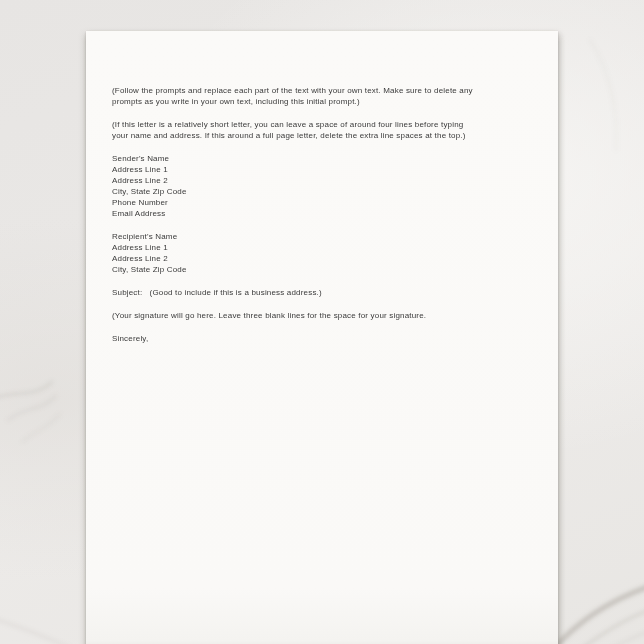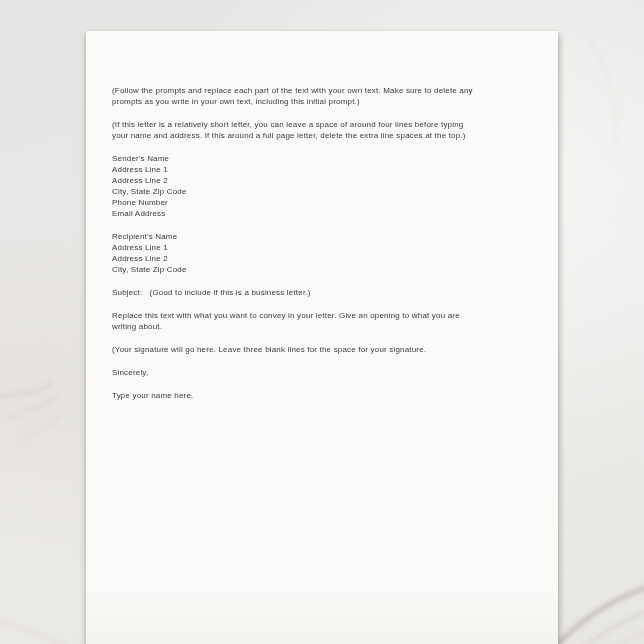--- a/index.html
+++ b/index.html
@@ -86,22 +86,19 @@
       <p class="block">Sender's Name
 Address Line 1
 Address Line 2
 City, State Zip Code
 Phone Number
 Email Address</p>
       <p class="block">Recipient's Name
 Address Line 1
 Address Line 2
 City, State Zip Code</p>
-      <p class="block">Subject:   (Good to include if this is a business letter.)</p>
-      <p class="block">Replace this text with what you want to convey in your letter. Give an opening to what you are
-writing about.</p>
+      <p class="block">Subject:   (Good to include if this is a business address.)</p>
       <p class="block">(Your signature will go here. Leave three blank lines for the space for your signature.</p>
       <p class="block">Sincerely,</p>
-      <p class="block">Type your name here.</p>
     </div>
   </div>
 
 </div>
 
 </body></html>

